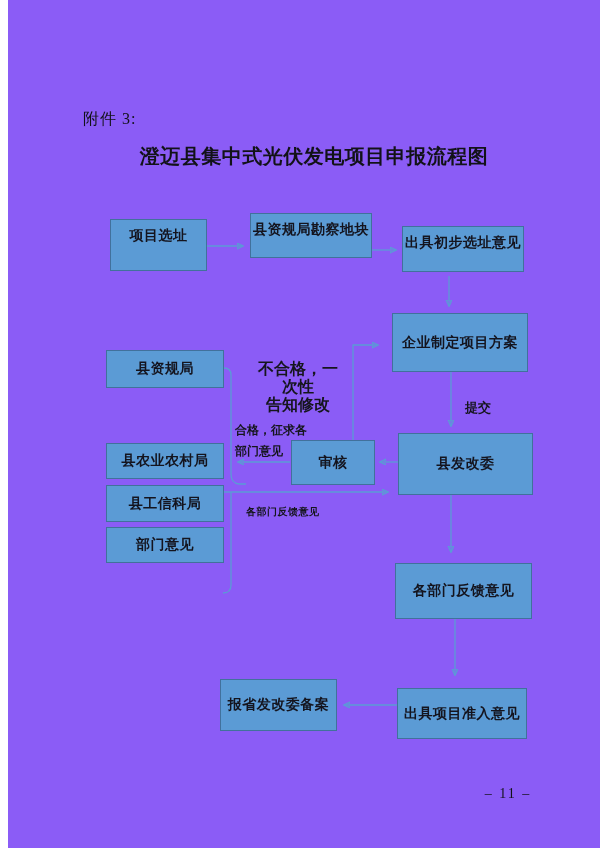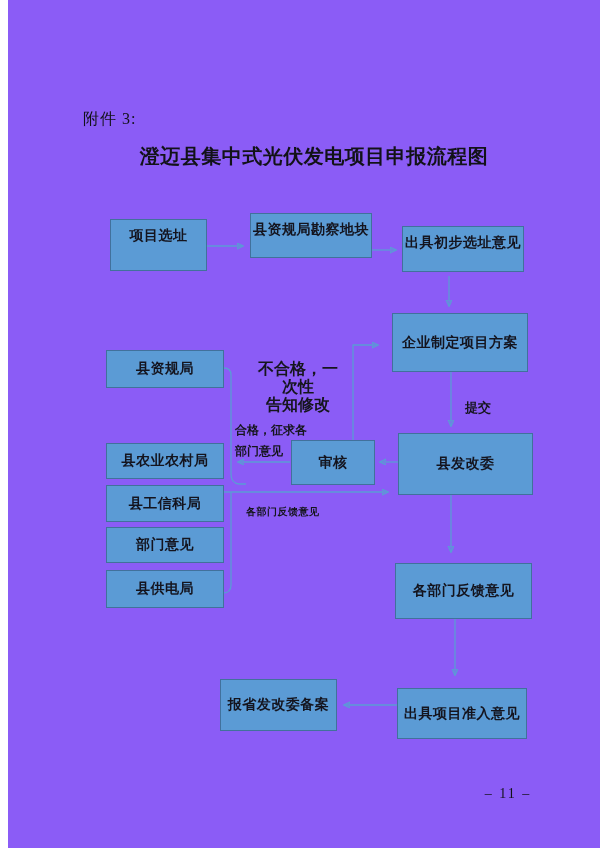--- a/index.html
+++ b/index.html
@@ -99,21 +99,20 @@
   <div class="box b0 top">项目选址</div>
   <div class="box b1 top">县资规局勘察地块</div>
   <div class="box b2 top">出具初步选址意见</div>
   <div class="box b3">企业制定项目方案</div>
   <div class="box b4">县发改委</div>
   <div class="box b5">审核</div>
   <div class="box b6">县资规局</div>
   <div class="box b8">县农业农村局</div>
   <div class="box b9">县工信科局</div>
   <div class="box b10">部门意见</div>
-  <div class="box b11">县供电局</div>
   <div class="box b12">各部门反馈意见</div>
   <div class="box b13">出具项目准入意见</div>
   <div class="box b14">报省发改委备案</div>
 
   <div class="lbl lbl-reject">
     <div>不合格，一次性</div>
     <div>告知修改</div>
   </div>
   <div class="lbl lbl-pass">
     <div>合格，征求各</div>

